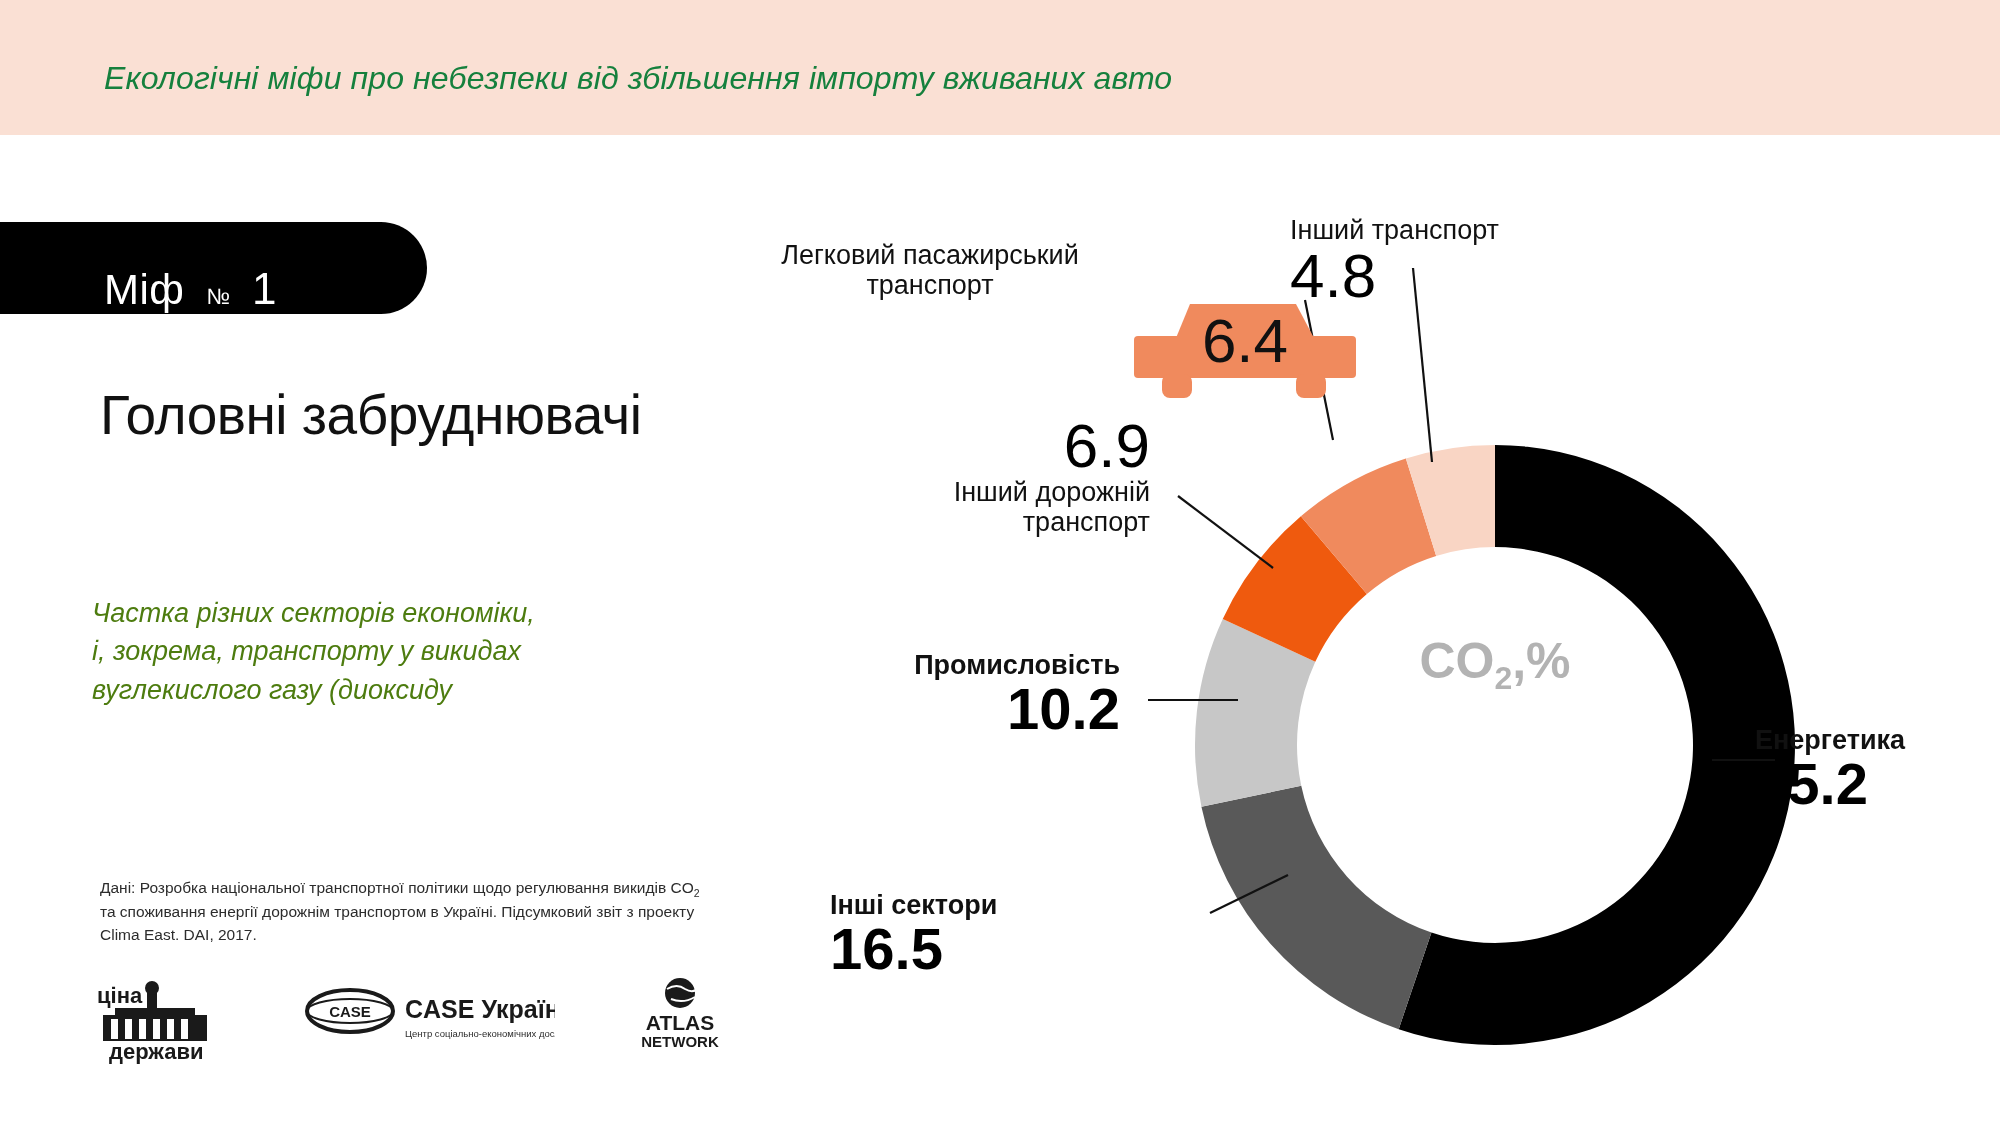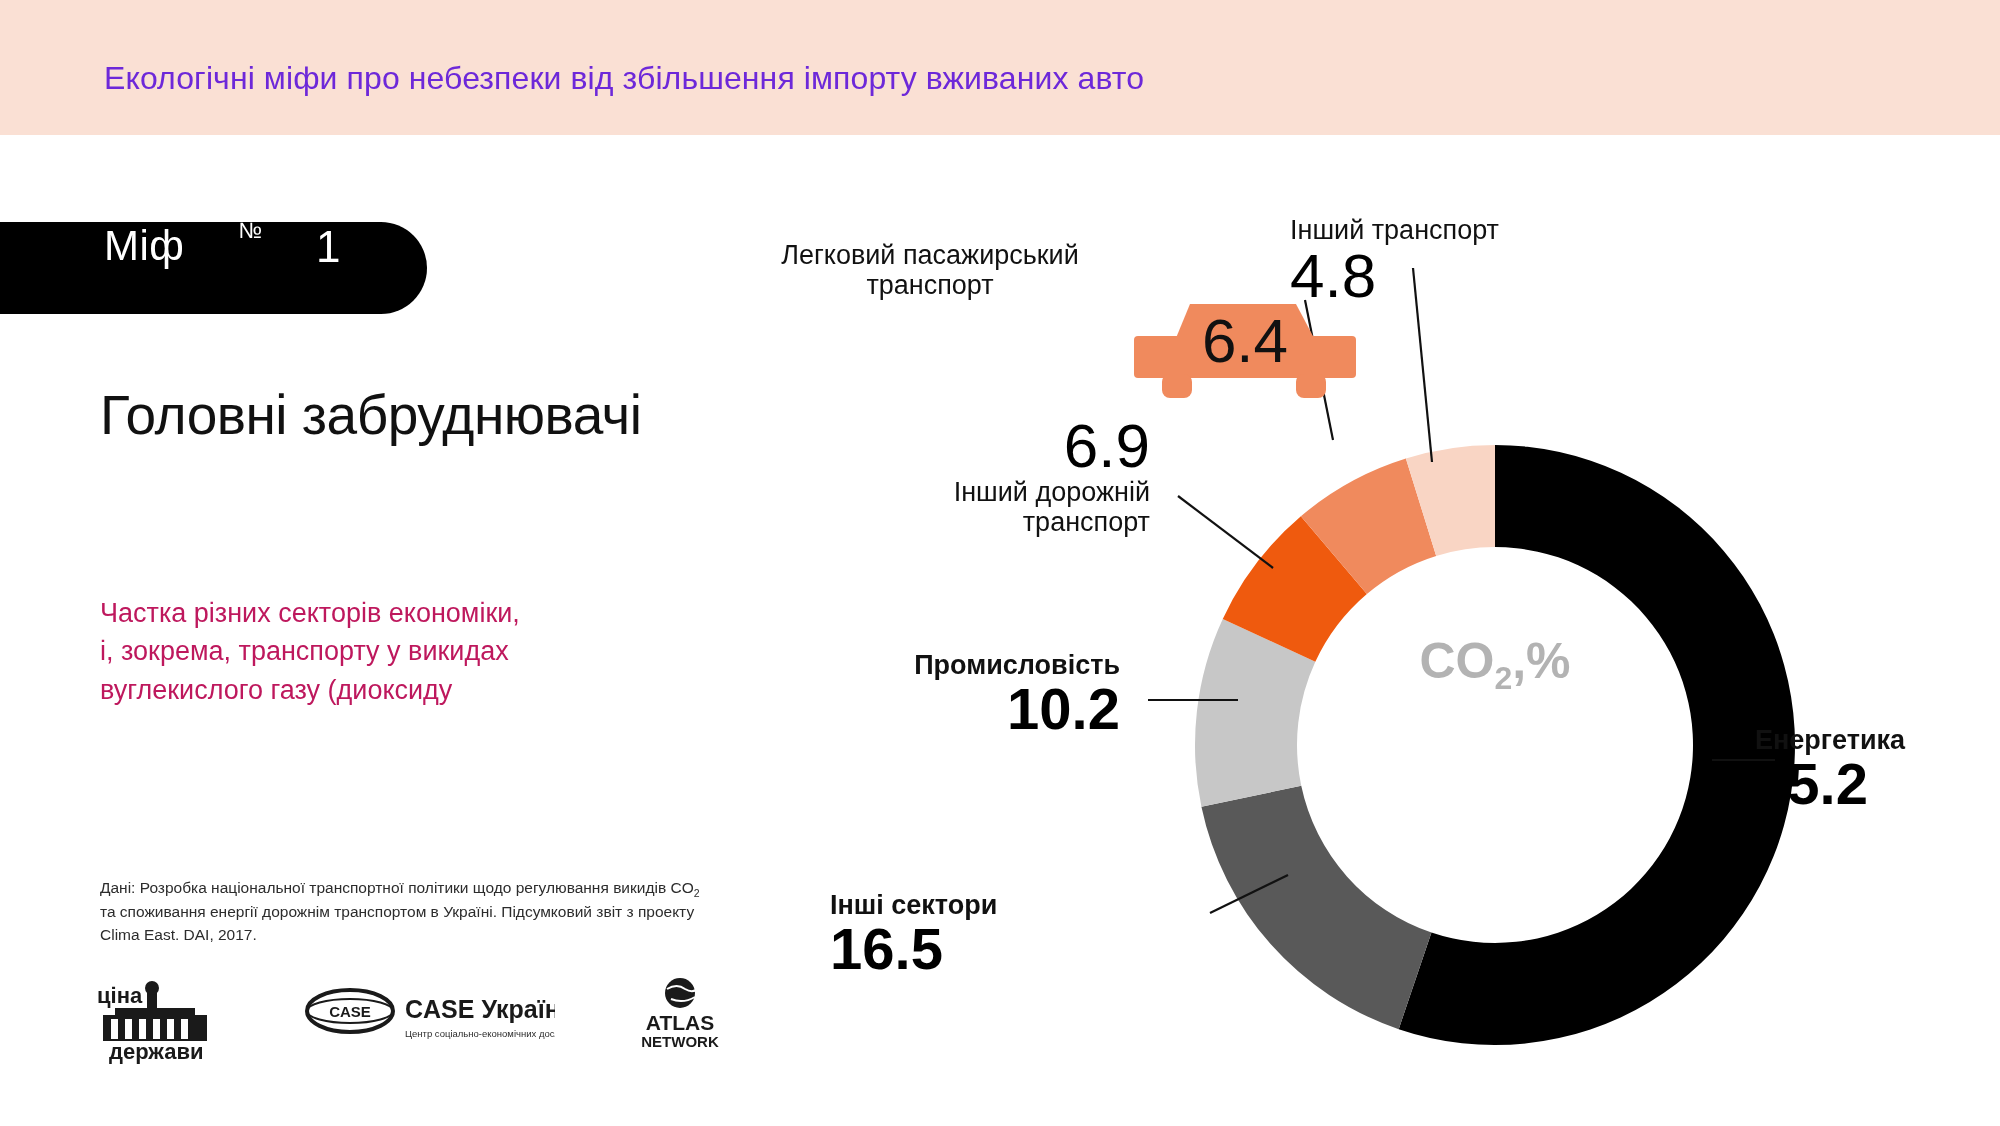--- a/index.html
+++ b/index.html
@@ -13,33 +13,34 @@
 
   
   .header-band{
     position:absolute;left:0;top:0;width:2000px;height:135px;
     background:#fae0d4;
   }
   .header-title{
     position:absolute;left:104px;top:60px;
     font-size:32px;
     font-weight:400;
-    color:#6d28d9;
+    color:#15803d;
     letter-spacing:0.1px;
     white-space:nowrap;
+    font-style:italic;
   }
 
   
   .myth-badge{
     position:absolute;left:0;top:222px;
     width:427px;height:92px;
     background:#000000;
     border-top-right-radius:48px;
     border-bottom-right-radius:48px;
-    display:flex;align-items:flex-start;gap:32px;
+    display:flex;align-items:flex-end;
   }
   .myth-word{
     color:#ffffff;font-size:42px;font-weight:400;
     margin-left:104px;letter-spacing:0.5px;
   }
   .myth-no{
     color:#ffffff;font-size:22px;font-weight:400;
     margin-left:22px;position:relative;top:-4px;
   }
   .myth-num{
@@ -49,24 +50,24 @@
 
   
   .main-title{
     position:absolute;left:100px;top:385px;
     width:560px;
     font-size:55px;line-height:1.12;
     font-weight:normal;color:#111111;
     letter-spacing:-0.5px;
   }
   .lead-text{
-    position:absolute;left:100px;top:594px;
+    position:absolute;left:92px;top:594px;
     width:620px;
     font-size:27px;line-height:1.42;
-    color:#be185d;font-weight:400;
+    color:#4d7c0f;font-weight:400;font-style:italic;
   }
   .lead-text sub{font-size:17px;}
 
   .source-note{
     position:absolute;left:100px;top:877px;
     width:760px;
     font-size:15.5px;line-height:1.45;
     color:#2c2c2c;font-weight:400;
   }
   .source-note sub{font-size:10.5px;}

